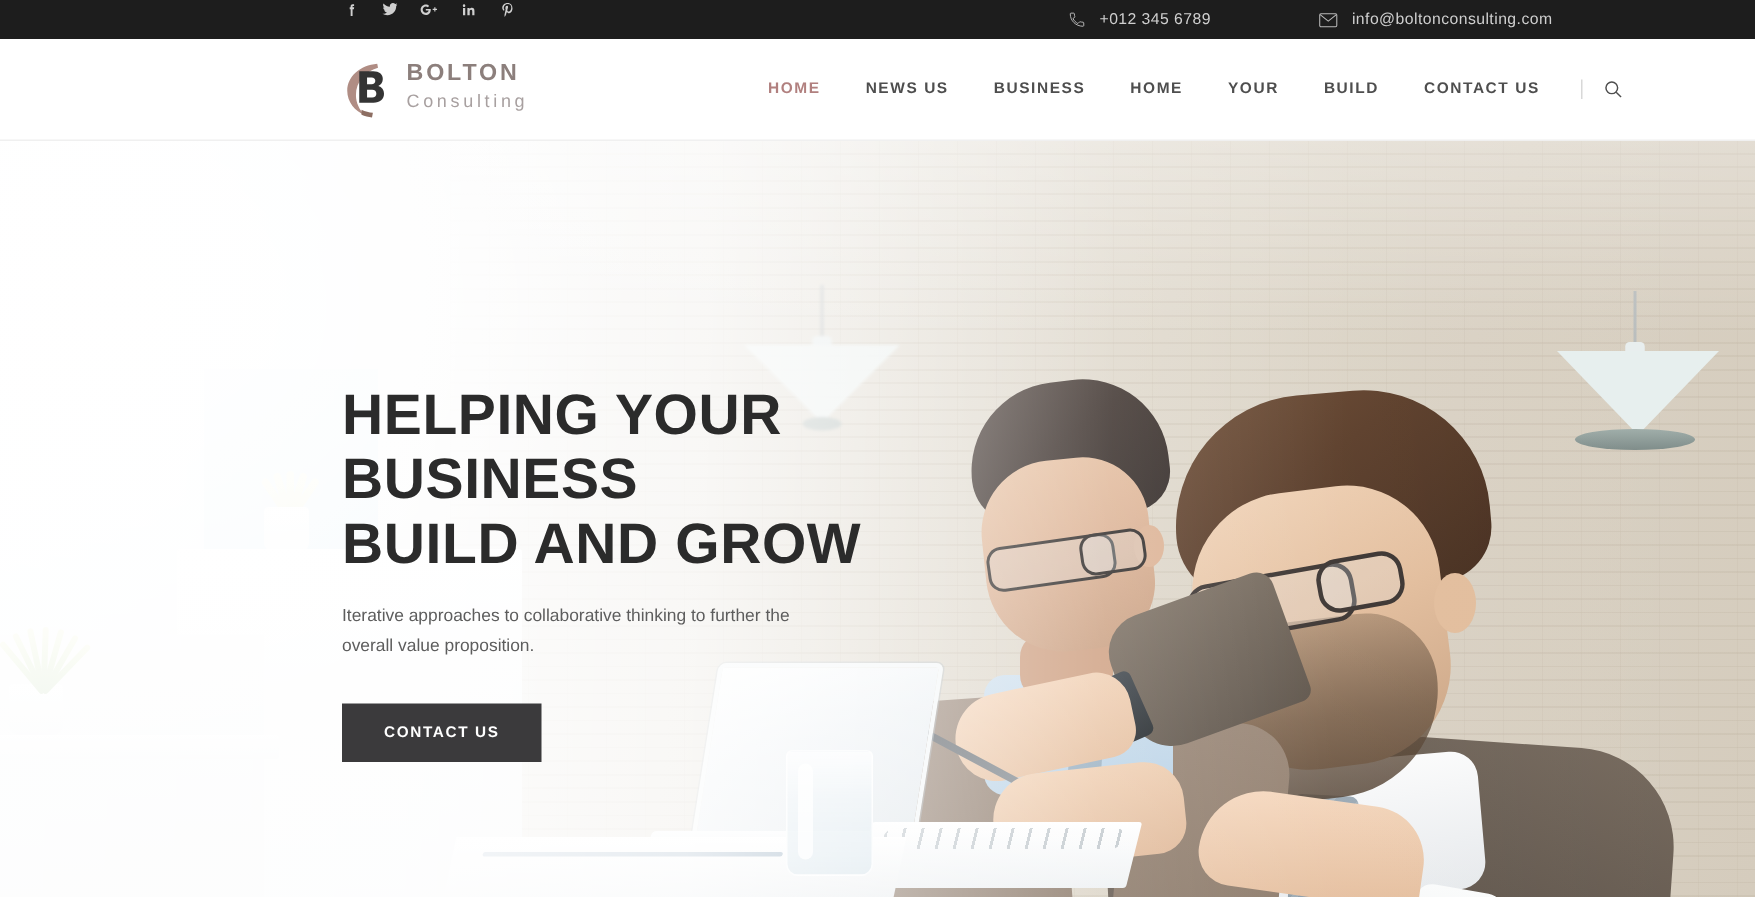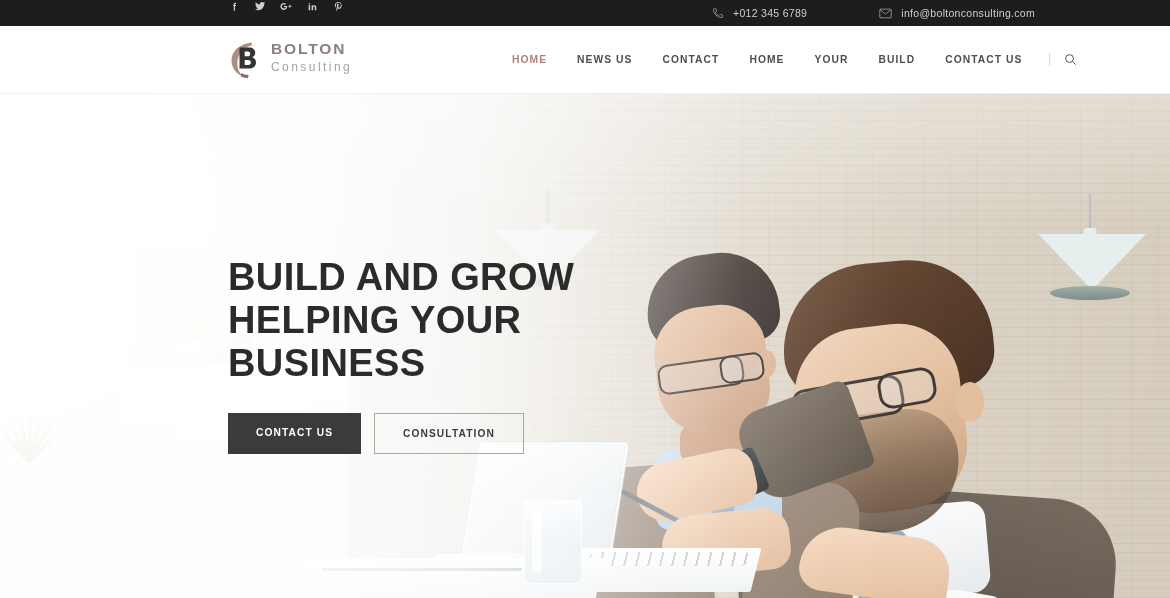--- a/index.html
+++ b/index.html
@@ -564,21 +564,21 @@
     </span>
     <span class="logo-text">
       <span class="logo-name">BOLTON</span>
       <span class="logo-sub">Consulting</span>
     </span>
   </div>
 
   <div class="nav">
     <span class="nav-item active">HOME</span>
     <span class="nav-item">NEWS US</span>
-    <span class="nav-item">CONTACT</span>
+    <span class="nav-item">BUSINESS</span>
     <span class="nav-item">HOME</span>
     <span class="nav-item">YOUR</span>
     <span class="nav-item">BUILD</span>
     <span class="nav-item">CONTACT US</span>
     <span class="nav-divider"></span>
     <span class="nav-search">
       <svg width="13" height="13" viewBox="0 0 20 20">
           <circle cx="8.5" cy="8.5" r="6"></circle>
           <path d="M13 13l5 5"></path>
         </svg>
@@ -671,21 +671,21 @@
     <div class="papers"></div>
     <div class="glassware"></div>
 
     <div class="bg-glow"></div>
     <div class="hero-wash"></div>
     <div class="hero-wash2"></div>
   </div>
 
   <div class="hero-copy">
     <div class="hero-title">
+      <div>HELPING YOUR BUSINESS</div>
       <div>BUILD AND GROW</div>
-      <div>HELPING YOUR BUSINESS</div>
-    </div>
+    </div>
+    <div class="hero-sub">Iterative approaches to collaborative thinking to further the overall value proposition.</div>
     <div class="hero-btns">
       <span class="btn btn-primary">CONTACT US</span>
-      <span class="btn btn-outline">CONSULTATION</span>
     </div>
   </div>
 </div>
 
 </body></html>

